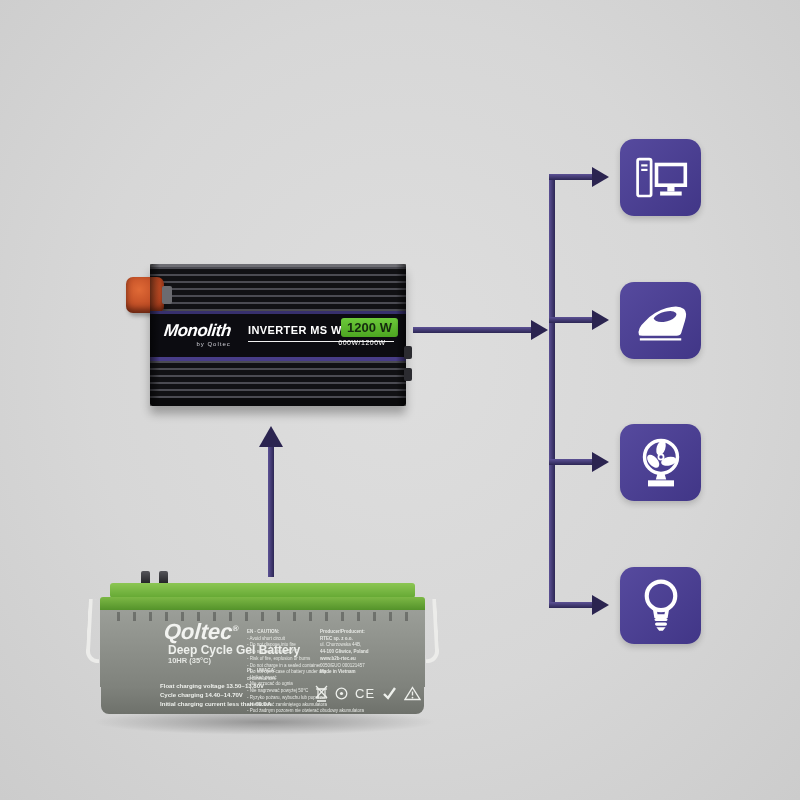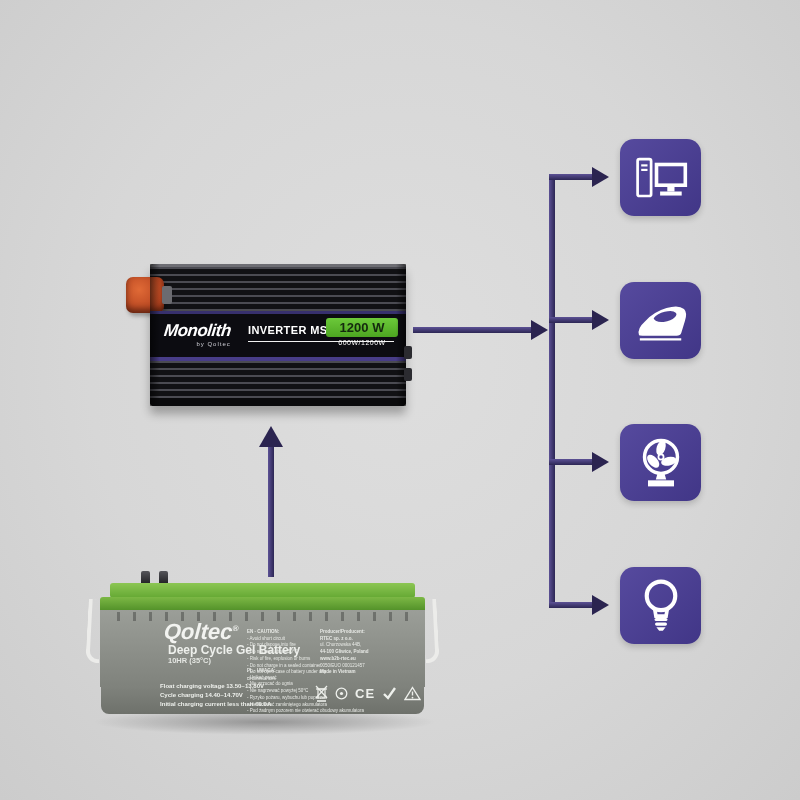--- a/index.html
+++ b/index.html
@@ -19,21 +19,21 @@
   .side-shade{position:absolute;top:0;height:100%;width:10px;background:linear-gradient(90deg,rgba(0,0,0,.55),rgba(0,0,0,0));}
   .side-shade.right{right:0;transform:scaleX(-1);}
   .band{position:absolute;left:0;top:47px;width:100%;height:50px;background:#0c0c11;}
   .band .stripe-top{position:absolute;top:0;left:0;width:100%;height:3px;background:#37306e;}
   .band .stripe-bottom{position:absolute;bottom:0;left:0;width:100%;height:4px;background:#483d88;}
   .brand-block{position:absolute;left:14px;top:10px;color:#fff;}
   .brand-main{font-size:17px;font-weight:800;font-style:italic;letter-spacing:-0.5px;transform:skewX(-6deg);}
   .brand-sub{font-size:6px;text-align:right;margin-top:0;color:#cfcfd6;letter-spacing:1px;}
   .model{position:absolute;left:98px;top:13px;width:146px;color:#fff;font-size:11px;font-weight:700;
     letter-spacing:.4px;border-bottom:1px solid rgba(255,255,255,.95);padding-bottom:5px;white-space:nowrap;}
-  .badge{position:absolute;right:8px;top:7px;width:72px;text-align:center;
+  .badge{position:absolute;right:8px;top:7px;width:57px;text-align:center;
     background:linear-gradient(180deg,#6cc93a,#4da621);border-radius:3px;color:#142a0e;
     font-size:13px;font-weight:800;padding:2px 0;}
   .rating{position:absolute;right:8px;top:28px;width:72px;text-align:center;color:#fff;font-size:7px;letter-spacing:.5px;}
   .terminal{position:absolute;left:-24px;top:13px;width:38px;height:36px;border-radius:7px;
     background:radial-gradient(circle at 35% 35%, #e06a36, #b5431f 70%, #8c2f12 100%);
     box-shadow:inset 0 -4px 6px rgba(0,0,0,.45),2px 3px 4px rgba(0,0,0,.3);}
   .terminal-collar{position:absolute;left:12px;top:22px;width:10px;height:18px;background:#6b6b70;border-radius:2px;}
   .bump{position:absolute;right:-6px;width:8px;height:13px;background:#2b2b30;border-radius:2px;}
   .bump.b1{top:82px;} .bump.b2{top:104px;}
 
@@ -78,21 +78,21 @@
   .q-spec{position:absolute;left:68px;top:85px;color:#e4e6e2;font-size:7.5px;font-weight:700;}
   .charging{position:absolute;left:60px;top:110px;color:#eef0ec;font-weight:700;
     font-size:11px;transform:scale(.55);transform-origin:top left;line-height:1.55;white-space:nowrap;}
   .micro{position:absolute;color:#e8eae6;font-size:9px;transform:scale(.5);transform-origin:top left;
     line-height:1.5;white-space:nowrap;width:400px;}
   .micro .t{font-weight:700;}
   .micro-en{left:147px;top:57px;}
   .micro-pl{left:147px;top:96px;}
   .micro-prod{left:220px;top:57px;}
   .certs{position:absolute;left:215px;top:114px;display:flex;align-items:center;gap:7px;}
-  .ce-text{color:#eef0ec;font-size:13px;font-weight:700;letter-spacing:1px;}
+  .ce-text{color:#eef0ec;font-size:13px;font-weight:400;letter-spacing:1px;}
 </style>
 </head>
 <body>
 
 <div class="stage">
 
   <div class="inverter">
     <div class="edge-top"></div>
     <div class="fins top"></div>
     <div class="terminal"></div>

